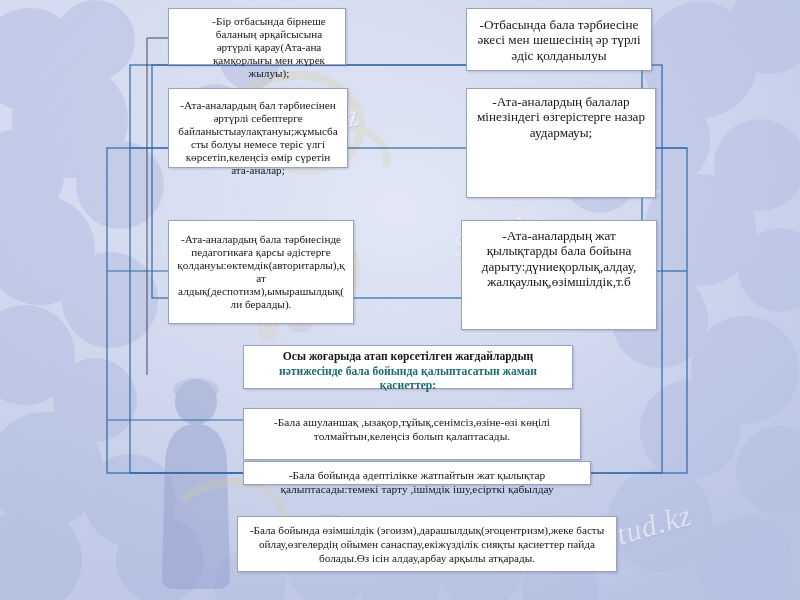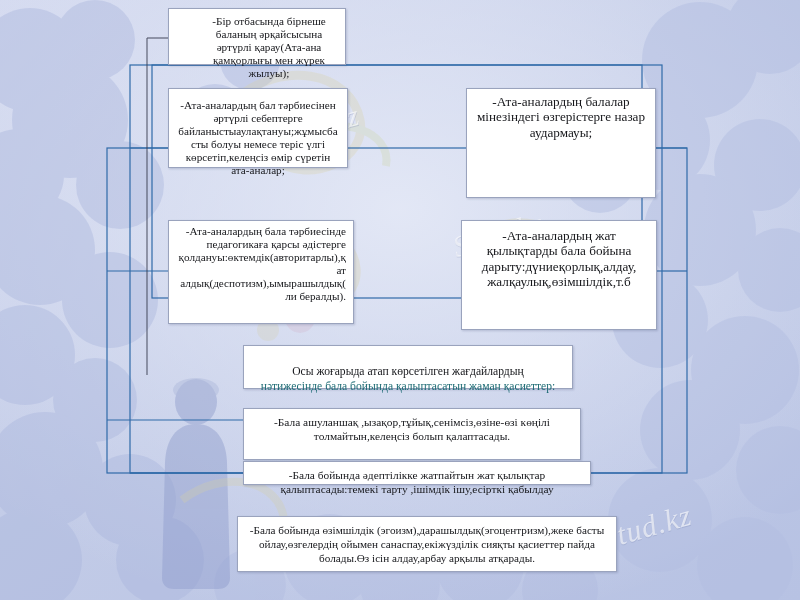--- a/index.html
+++ b/index.html
@@ -64,26 +64,26 @@
   .b-left1 .txt{font-size:11.2px;padding-top:6px;margin-left:24px;}
   .b-right1{left:466px;top:8px;width:186px;height:63px;}
   .b-right1 .txt{font-size:13.2px;padding-top:8px;}
 
   .b-left2{left:168px;top:88px;width:180px;height:80px;}
   .b-left2 .txt{font-size:11.2px;padding-top:10px;}
   .b-right2{left:466px;top:88px;width:190px;height:110px;}
   .b-right2 .txt{font-size:13.2px;}
 
   .b-left3{left:168px;top:220px;width:186px;height:104px;}
-  .b-left3 .txt{font-size:11.2px;padding-top:4px;text-align:right;}
+  .b-left3 .txt{font-size:11.2px;padding-top:12px;}
   .b-right3{left:461px;top:220px;width:196px;height:110px;}
   .b-right3 .txt{font-size:13.2px;padding-top:7px;}
 
   .b-sum{left:243px;top:345px;width:330px;height:44px;}
-  .b-sum .txt{font-size:11.6px;font-weight:normal;padding-top:19px;line-height:1.26;}
+  .b-sum .txt{font-size:11.6px;font-weight:bold;padding-top:4px;line-height:1.26;}
   .b-sum .l2{color:#1d6b74;}
 
   .b-r1{left:243px;top:408px;width:338px;height:52px;}
   .b-r1 .txt{font-size:11.4px;padding-top:6px;line-height:1.26;}
 
   .b-r2{left:243px;top:461px;width:348px;height:24px;}
   .b-r2 .txt{font-size:11.4px;padding-top:6px;line-height:1.26;}
 
   .b-r3{left:216px;top:516px;width:380px;height:56px;margin-left:21px;}
   .b-r3 .txt{font-size:11.2px;padding-top:6px;line-height:1.26;}
@@ -206,20 +206,23 @@
 
   <div class="wm wm-a">Stud.kz</div>
   <div class="wm wm-b">Stud.kz</div>
   <div class="wm wm-c">Stud.kz</div>
   <div class="wm wm-d">Stud.kz</div>
 
   <div class="box b-left1">
     <div class="txt">-Бір отбасында бірнеше баланың әрқайсысына әртүрлі қарау(Ата-ана қамқорлығы мен жүрек жылуы);</div>
   </div>
 
+  <div class="box b-right1">
+    <div class="txt">-Отбасында бала тәрбиесіне әкесі мен шешесінің әр түрлі әдіс қолданылуы</div>
+  </div>
 
   <div class="box b-left2">
     <div class="txt">-Ата-аналардың бал тәрбиесінен әртүрлі себептерге байланыстыаулақтануы;жұмысбасты болуы немесе теріс үлгі көрсетіп,келеңсіз өмір сүретін ата-аналар;</div>
   </div>
 
   <div class="box b-right2">
     <div class="txt">-Ата-аналардың балалар мінезіндегі өзгерістерге назар аудармауы;</div>
   </div>
 
   <div class="box b-left3">

